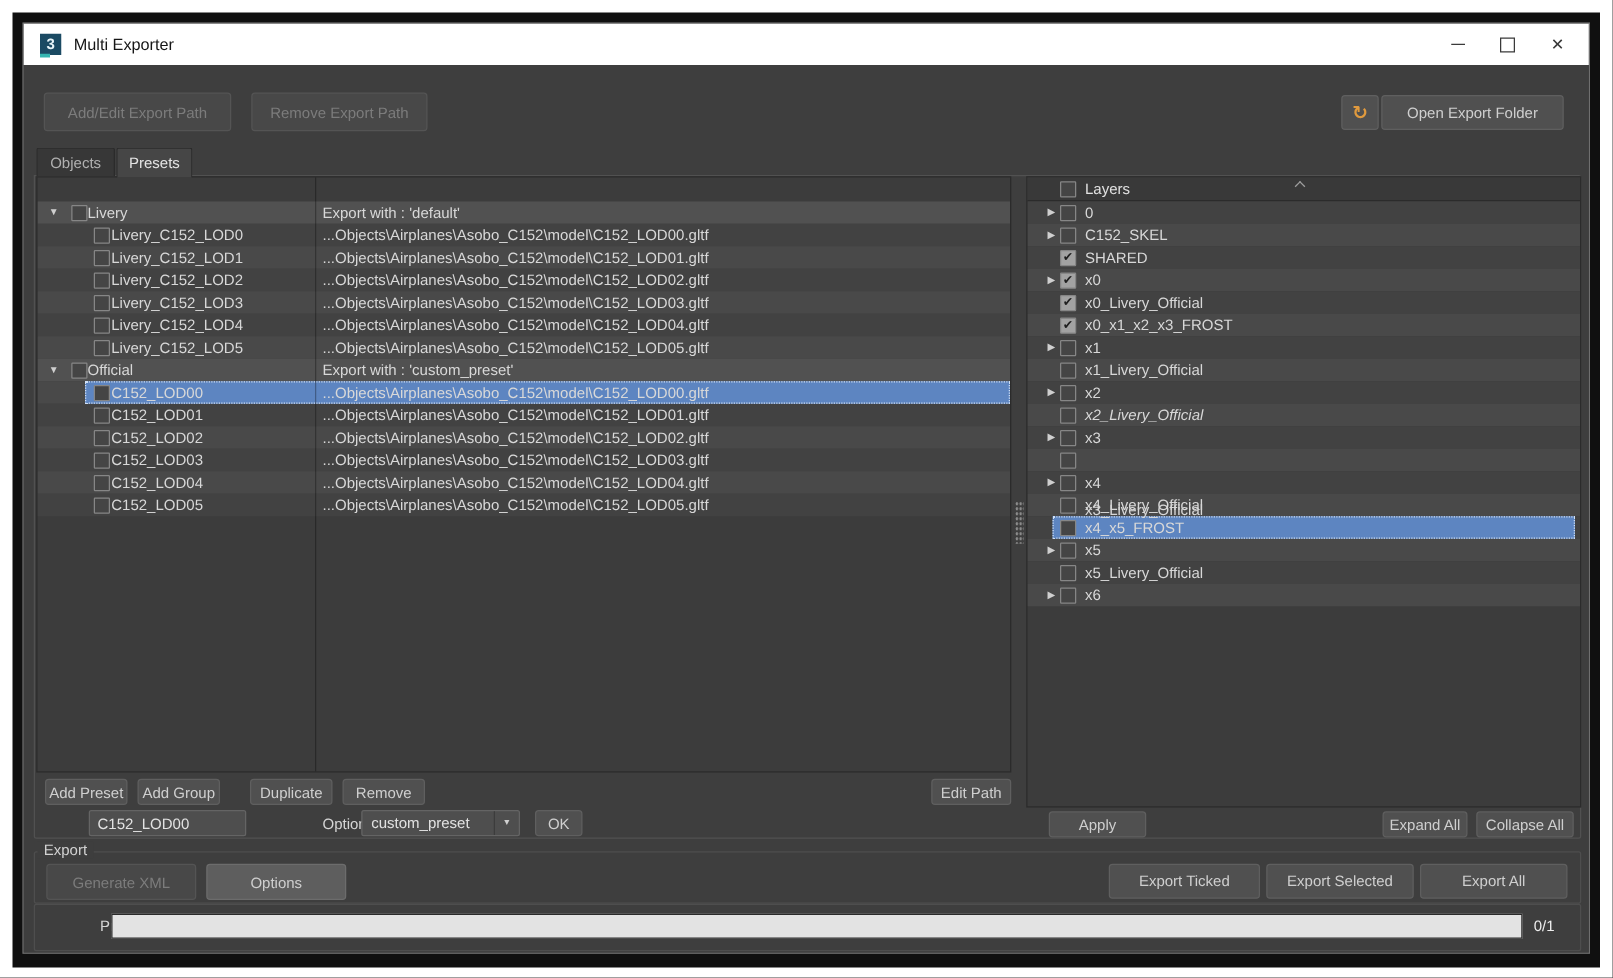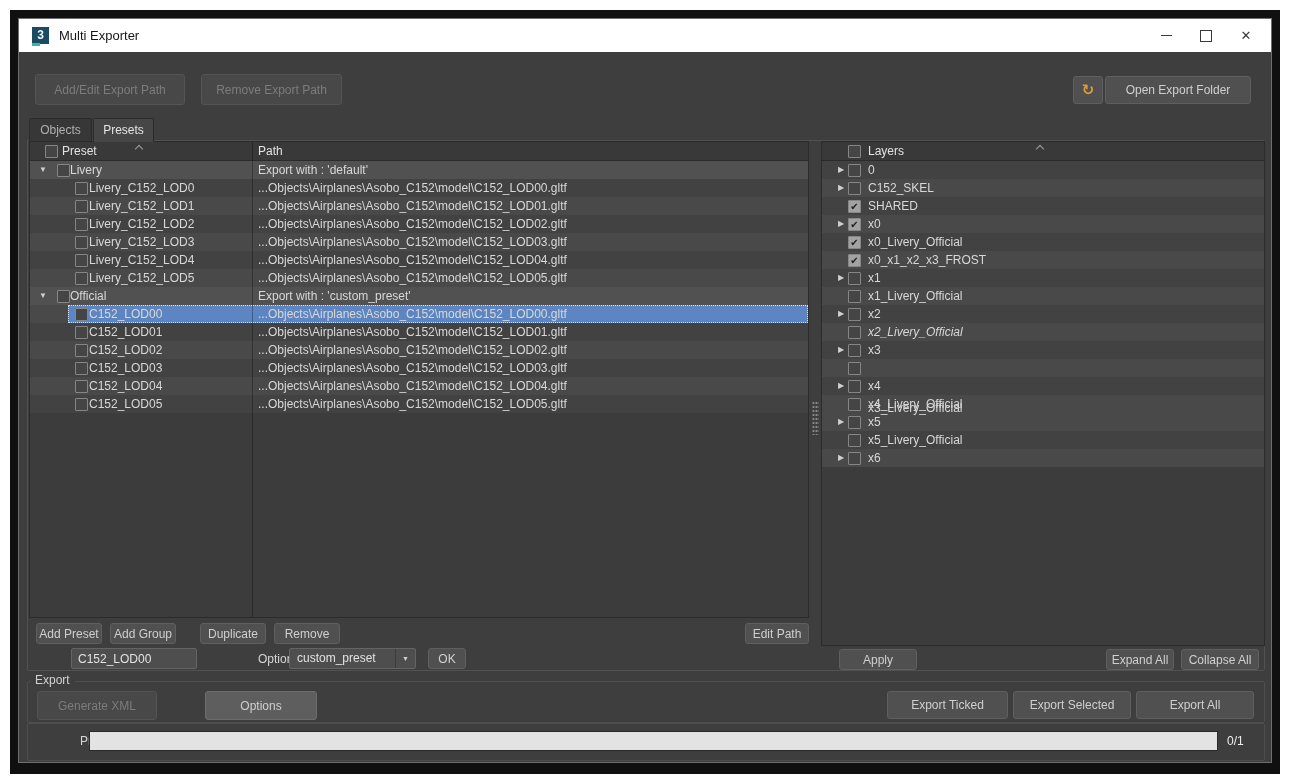--- a/index.html
+++ b/index.html
@@ -78,21 +78,21 @@
   #lbl-optionpreset{left:191px;top:597px;}
   .dropdown{position:absolute;left:270px;top:596px;width:127px;height:21px;background:#4e4e4e;
             border:1px solid #646464;border-radius:2px;box-sizing:border-box;line-height:19px;padding-left:7px;color:#e2e2e2;}
   .dd-arrow{position:absolute;right:0;top:0;bottom:0;width:19px;border-left:1px solid #3c3c3c;
             display:flex;align-items:center;justify-content:center;font-size:7px;color:#d0d0d0;}
   #b-ok{left:409px;top:596px;width:38px;height:21px;}
   #b-apply{left:820px;top:597px;width:78px;height:21px;}
   #b-expandall{left:1087px;top:597px;width:68px;height:21px;}
   #b-collapseall{left:1162px;top:597px;width:78px;height:21px;}
   #b-genxml{left:18px;top:639px;width:120px;height:29px;}
-  #b-options{left:146px;top:639px;width:112px;height:29px;margin-left:40px;}
+  #b-options{left:146px;top:639px;width:112px;height:29px;}
   #b-expticked{left:868px;top:639px;width:121px;height:28px;}
   #b-expselected{left:994px;top:639px;width:118px;height:28px;}
   #b-expall{left:1117px;top:639px;width:118px;height:28px;}
   #lbl-progress{left:13px;top:679px;}
   .progress-track{position:absolute;left:70px;top:679px;width:1129px;height:20px;background:#e3e3e3;
                   border:1px solid #2a2a2a;box-sizing:border-box;}
   .progress-fill{position:absolute;left:0;top:0;bottom:0;background:#7ba7d7;width:0;}
   #progress-counter{position:absolute;left:1208px;top:679px;width:34px;line-height:20px;color:#eeeeee;}
 </style>
 </head>
@@ -126,26 +126,20 @@
     <div class="btn" id="b-refresh">
         <span>↻</span>
       </div>
     <div class="btn" id="b-openfolder">Open Export Folder</div>
 
     <div class="tab inactive">Objects</div>
     <div class="tab active">Presets</div>
     <div class="mainframe"></div>
 
     <div class="panel preset-panel">
-      <div class="thead">
-        <span class="cb" style="left:15px;top:3px;"></span>
-        <span class="hlabel" style="left:32px;">Preset</span>
-        <span class="hlabel" style="left:228px;">Path</span>
-        <span class="sort-caret" style="left:105px;"></span>
-      </div>
       <div class="rows" id="preset-rows">
           <div class="row alt group">
             <span class="arrow" style="left: 9px;">▼</span>
             <span class="cb" style="left: 27px; top: 3px;"></span>
             <span class="lbl" style="left: 40px;">Livery</span>
             <span class="path" style="left: 228px;">Export with : 'default'</span>
           </div>
           <div class="row">
             <span class="cb" style="left: 45px; top: 3px;"></span>
             <span class="lbl" style="left: 59px;">Livery_C152_LOD0</span>
@@ -282,20 +276,25 @@
           </div>
           <div class="row">
             <span class="arrow" style="left: 16px;">▶</span>
             <span class="cb" style="left: 26px; top: 3px;"></span>
             <span class="lbl" style="left: 46px;">x4</span>
           </div>
           <div class="row alt">
             <span class="cb" style="left: 26px; top: 3px;"></span>
             <span class="lbl" style="left: 46px;">x4_Livery_Official</span>
           </div>
+          <div class="row">
+            <span class="sel-bg" style="left: 20px; right: 4px;"></span>
+            <span class="cb" style="left: 26px; top: 3px;"></span>
+            <span class="lbl" style="left: 46px;">x4_x5_FROST</span>
+          </div>
           <div class="row alt">
             <span class="arrow" style="left: 16px;">▶</span>
             <span class="cb" style="left: 26px; top: 3px;"></span>
             <span class="lbl" style="left: 46px;">x5</span>
           </div>
           <div class="row">
             <span class="cb" style="left: 26px; top: 3px;"></span>
             <span class="lbl" style="left: 46px;">x5_Livery_Official</span>
           </div>
           <div class="row alt">

